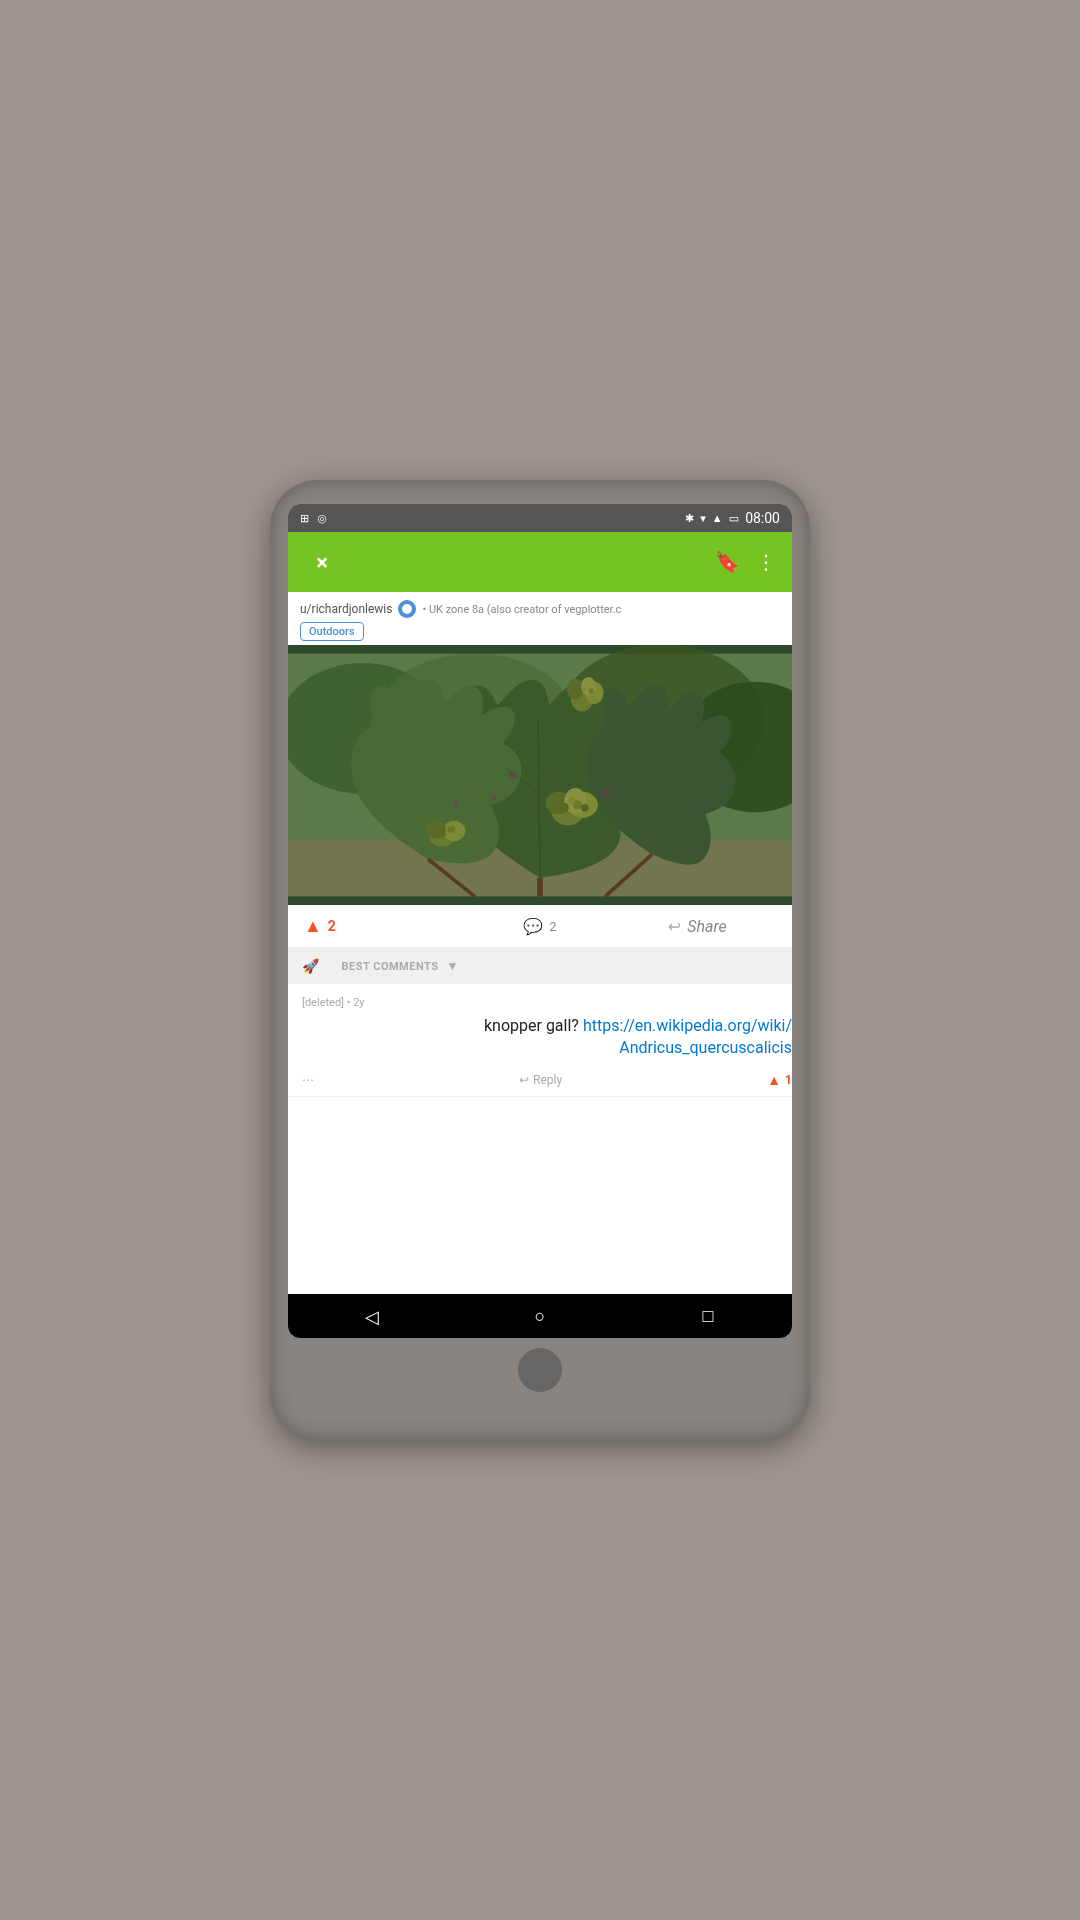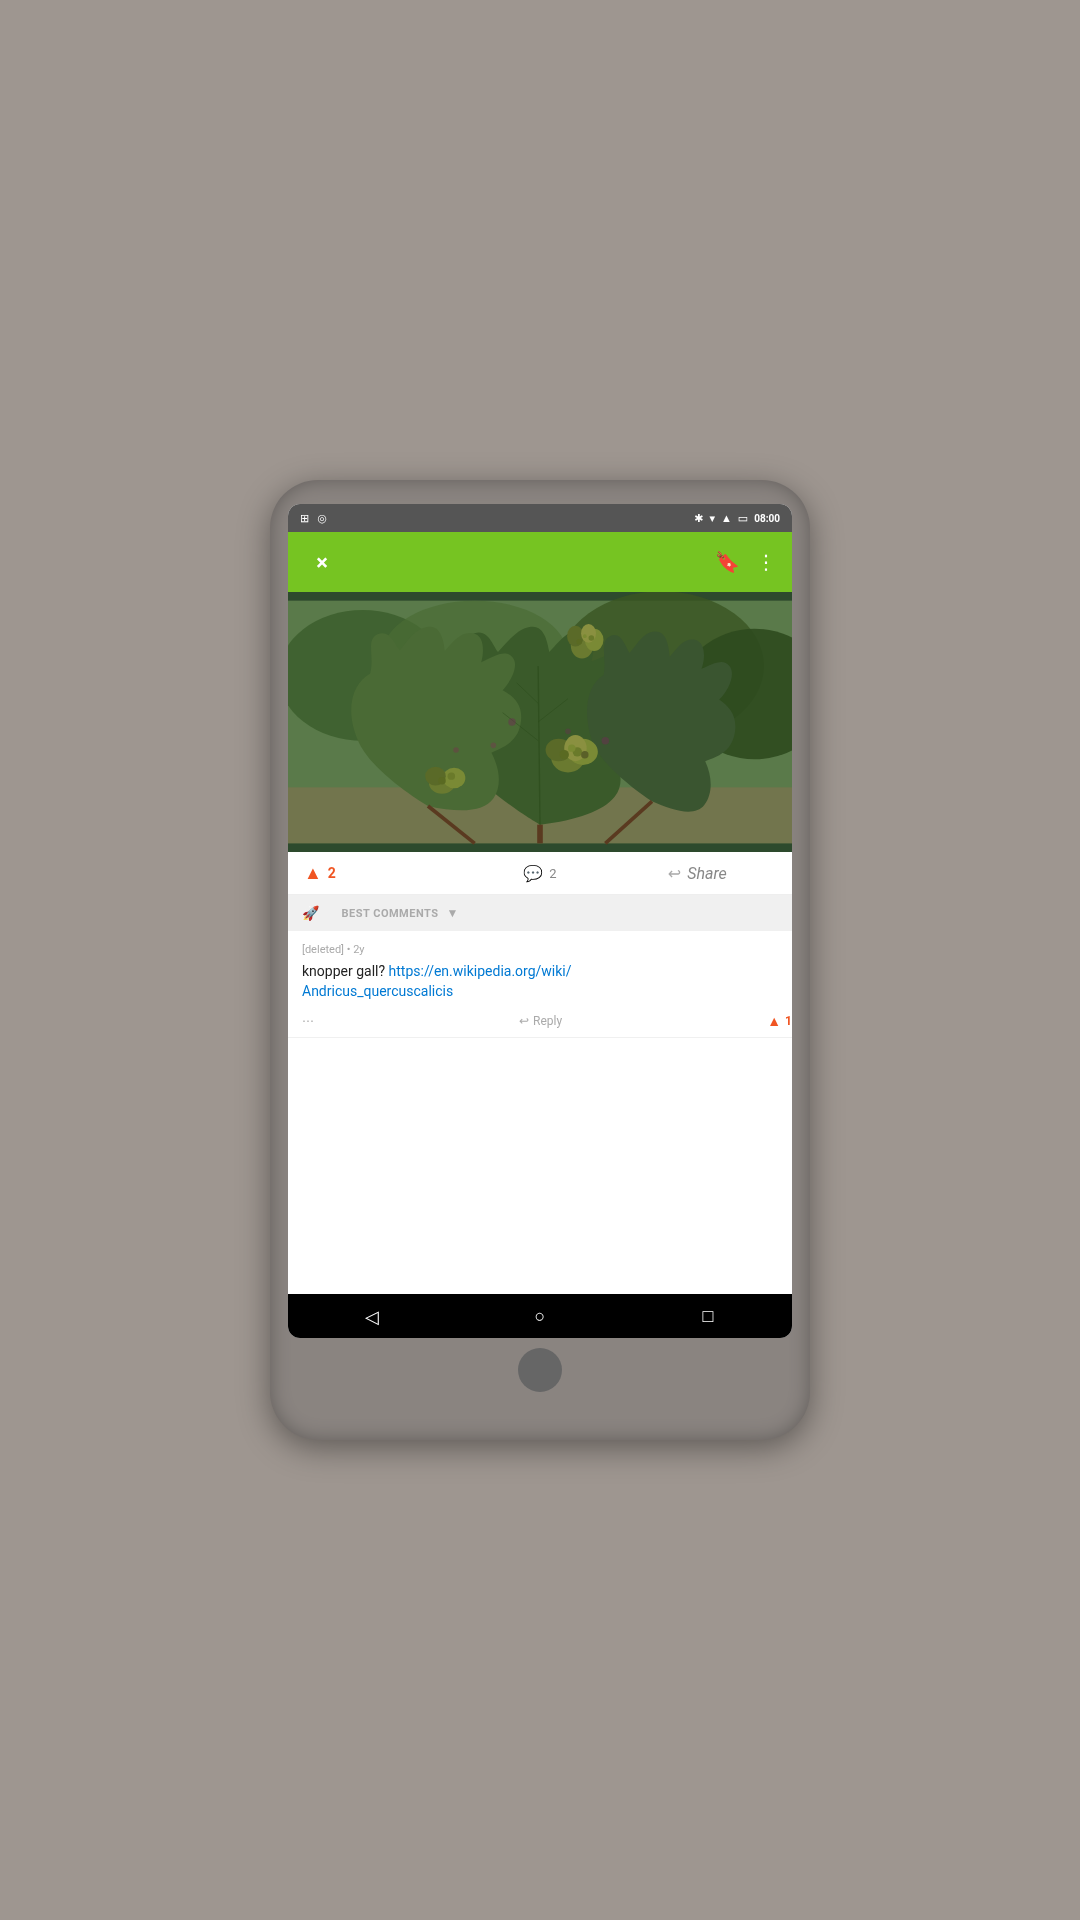--- a/index.html
+++ b/index.html
@@ -58,22 +58,22 @@
       align-items: center;
     }
 
     .status-icon {
       color: #fff;
       font-size: 11px;
     }
 
     .status-time {
       color: #fff;
-      font-size: 10px;
-      font-weight: bold;
+      font-size: 14px;
+      font-weight: normal;
     }
 
     
     .app-bar {
       background: #76c422;
       height: 60px;
       display: flex;
       align-items: center;
       justify-content: space-between;
       padding: 0 16px;
@@ -248,23 +248,24 @@
       border-bottom: 1px solid #f0f0f0;
     }
 
     .comment-meta {
       font-size: 11px;
       color: #aaa;
       margin-bottom: 6px;
     }
 
     .comment-text {
-      font-size: 14px;
+      font-size: 16px;
       color: #222;
       line-height: 1.4;
+      text-align: right;
     }
 
     .comment-link {
       color: #0079d3;
       text-decoration: none;
     }
 
     .comment-actions {
       display: flex;
       align-items: center;
@@ -350,20 +351,28 @@
     </div>
 
     <div class="app-bar">
       <div class="app-bar-close">×</div>
       <div class="app-bar-actions">
         <span class="bookmark-icon">🔖</span>
         <span class="more-icon">⋮</span>
       </div>
     </div>
 
+    <div class="post-meta">
+      <div class="post-meta-user">
+        <span style="color:#555;font-size:12px;">u/richardjonlewis</span>
+        <span class="user-icon"></span>
+        <span style="color:#888;font-size:11px;overflow:hidden;white-space:nowrap;text-overflow:ellipsis;max-width:200px;">• UK zone 8a (also creator of vegplotter.c</span>
+      </div>
+      <span class="flair-tag">Outdoors</span>
+    </div>
 
     <div class="post-image">
       <svg class="plant-image-svg" viewBox="0 0 540 260" xmlns="http://www.w3.org/2000/svg">
 
         <rect width="540" height="260" fill="#5a7a4a"></rect>
 
         <ellipse cx="80" cy="80" rx="90" ry="70" fill="#3a5c2a" opacity="0.8"></ellipse>
         <ellipse cx="200" cy="60" rx="100" ry="60" fill="#4a6c35" opacity="0.7"></ellipse>
         <ellipse cx="400" cy="70" rx="110" ry="80" fill="#3a5522" opacity="0.8"></ellipse>
         <ellipse cx="500" cy="100" rx="80" ry="70" fill="#2e4a1e" opacity="0.9"></ellipse>

